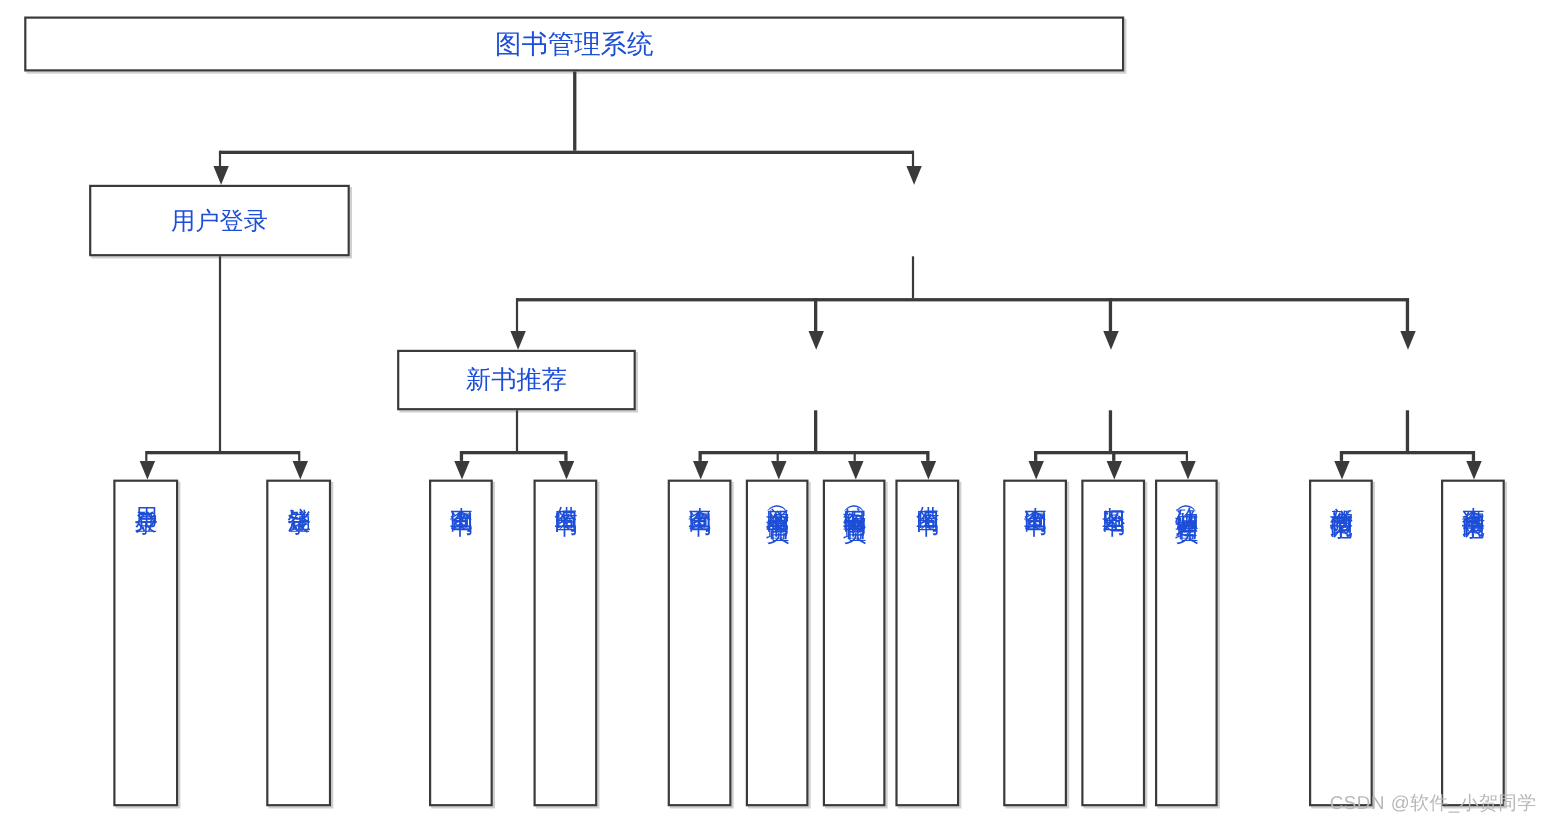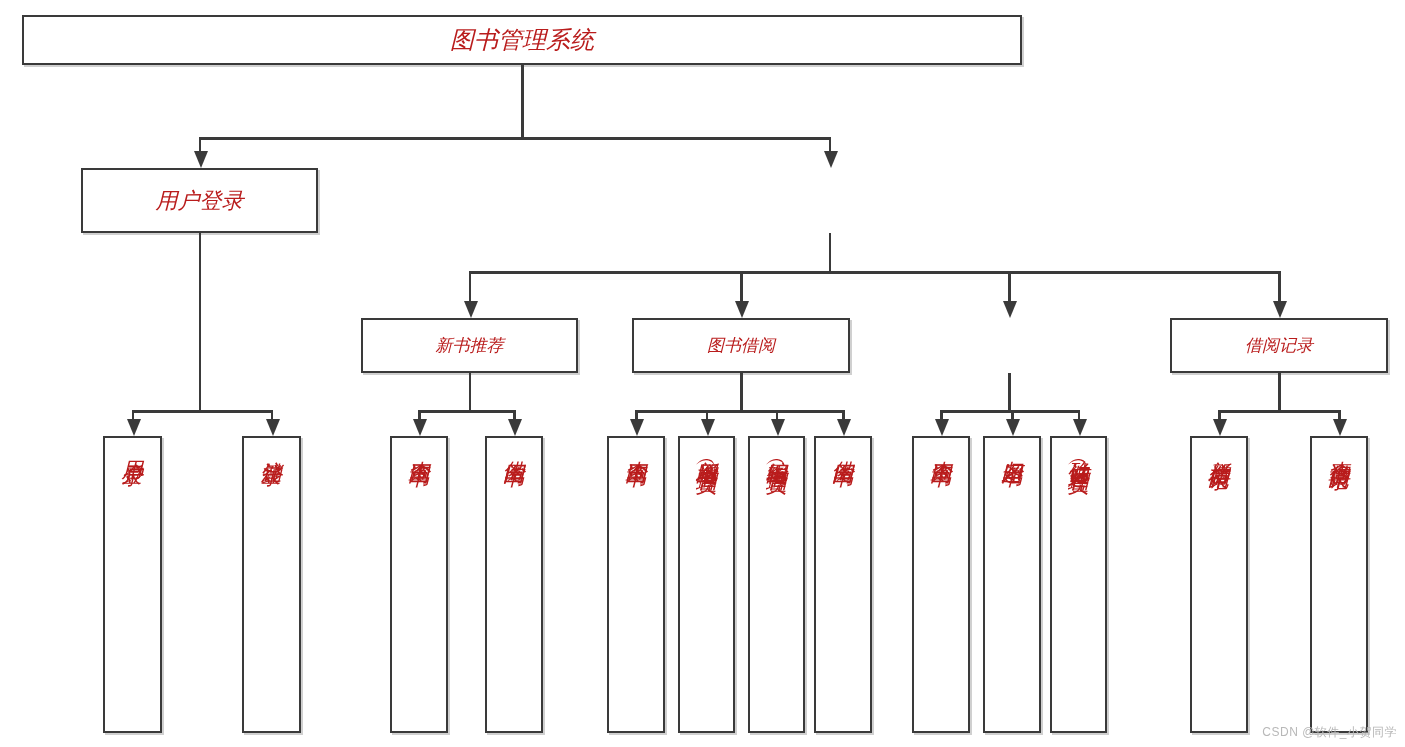--- a/index.html
+++ b/index.html
@@ -18,32 +18,31 @@
     overflow: hidden;
   }
   .node {
     position: absolute;
     box-sizing: border-box;
     border: 2.5px solid #3a3a3a;
     background: #ffffff;
     display: flex;
     align-items: center;
     justify-content: center;
-    color: #b91c1c;
+    color: #1d4ed8;
     box-shadow: 2px 2px 0 rgba(150,150,150,0.45);
-    font-style: italic;
   }
   .node.root {
     font-size: 24px;
   }
   .node.lvl2 {
     font-size: 22px;
   }
   .node.lvl3 {
-    font-size: 17px;
+    font-size: 23px;
   }
   .node.leaf {
     font-size: 21px;
     align-items: flex-start;
     justify-content: center;
     padding-top: 6px;
   }
   .vtext {
     writing-mode: vertical-rl;
     text-orientation: upright;
@@ -62,47 +61,41 @@
     width: 0;
     height: 0;
     border-left: 7px solid transparent;
     border-right: 7px solid transparent;
     border-top: 17px solid #3a3a3a;
   }
   #watermark {
     position: absolute;
     right: 8px;
     bottom: 6px;
-    font-size: 12px;
+    font-size: 17px;
     color: #b8b8b8;
     white-space: nowrap;
     letter-spacing: 0.5px;
   }
 </style>
 </head>
 <body>
 
 <div id="canvas">
 
   <div class="node root" style="left: 22px; top: 15px; width: 1000px; height: 50px;">
     <span>图书管理系统</span>
   </div>
 
   <div class="node lvl2" style="left: 81px; top: 168px; width: 237px; height: 65px;">
     <span>用户登录</span>
   </div>
 
   <div class="node lvl3" style="left: 361px; top: 318px; width: 217px; height: 55px;">
     <span>新书推荐</span>
-  </div>
-  <div class="node lvl3" style="left: 632px; top: 318px; width: 218px; height: 55px;">
-    <span>图书借阅</span>
-  </div>
-  <div class="node lvl3" style="left: 1170px; top: 318px; width: 218px; height: 55px;">
-    <span>借阅记录</span>
   </div>
 
   <div class="node leaf" style="left: 103px; top: 436px; width: 59px; height: 297px;">
     <span class="vtext">用户登录</span>
   </div>
   <div class="node leaf" style="left: 242px; top: 436px; width: 59px; height: 297px;">
     <span class="vtext">注销登录</span>
   </div>
   <div class="node leaf" style="left: 390px; top: 436px; width: 58px; height: 297px;">
     <span class="vtext">查询图书</span>

